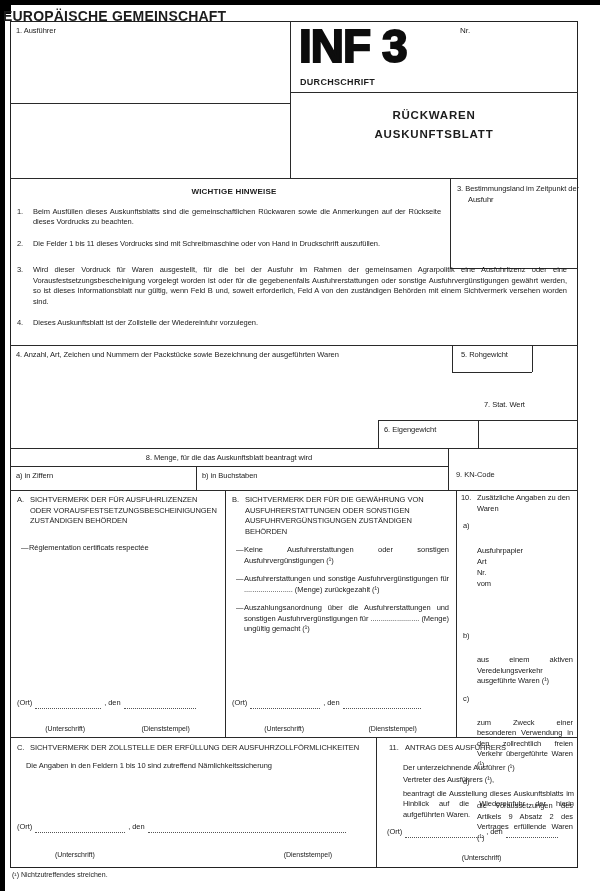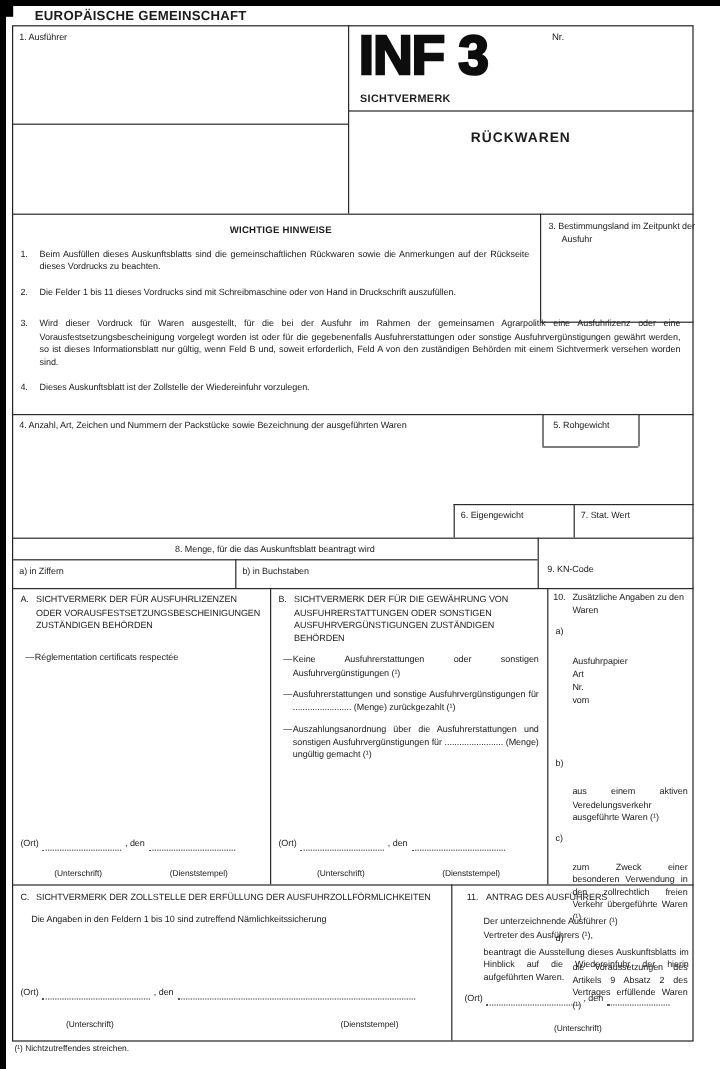--- a/index.html
+++ b/index.html
@@ -2,21 +2,21 @@
 <html><head>
 <meta charset="utf-8">
 <style>
   html,body{margin:0;padding:0;background:#e8e8e8;}
   .page{position:relative;width:600px;height:891px;background:#ffffff;margin:0 auto;
         font-family:"Liberation Sans",sans-serif;color:#1c1c1c;overflow:hidden;}
   .abs{position:absolute;}
   .bar-top{left:0;top:0;width:600px;height:5px;background:#000;}
   .bar-left{left:0;top:0;width:5px;height:891px;background:#000;}
   .corner{left:0;top:0;width:11px;height:14px;background:#000;}
-  .community{left:29px;top:8px;font-size:11px;font-weight:bold;letter-spacing:.2px;}
+  .community{left:3px;top:8px;font-size:14px;font-weight:bold;letter-spacing:.2px;}
   .form-border{left:10px;top:21px;width:568px;height:847px;border:1.6px solid #222;box-sizing:border-box;}
   .hl,.vl{background:#2a2a2a;}
   
   .t{font-size:7.5px;line-height:10.5px;letter-spacing:-.05px;}
   .hang{padding-left:11px;text-indent:-11px;}
   
   .inf3{left:299px;top:24px;font-size:46px;line-height:44px;font-weight:bold;
         -webkit-text-stroke:2px #0d0d0d;letter-spacing:-1px;color:#0d0d0d;}
   .nr{left:460px;top:26px;font-size:8px;}
   .durch{left:300px;top:77px;font-size:9px;font-weight:bold;letter-spacing:.3px;}
@@ -102,31 +102,32 @@
     <div class="abs vl" style="left:478px;top:420px;width:1px;height:28px;"></div>
     <div class="abs vl" style="left:448px;top:448px;width:1px;height:42px;"></div>
     <div class="abs vl" style="left:196px;top:466px;width:1px;height:24px;"></div>
     <div class="abs vl" style="left:225px;top:490px;width:1px;height:247px;"></div>
     <div class="abs vl" style="left:456px;top:490px;width:1px;height:247px;"></div>
     <div class="abs vl" style="left:376px;top:737px;width:1px;height:130px;"></div>
   </div>
 
   <div class="abs inf3">INF 3</div>
   <div class="abs t nr">Nr.</div>
-  <div class="abs durch">SICHTVERMERK</div>
+  <div class="abs durch">DURCHSCHRIFT</div>
   <div class="abs titlebox">
     <div>RÜCKWAREN</div>
+    <div>AUSKUNFTSBLATT</div>
   </div>
 
   <div class="abs t hang" style="left:16px;top:26px;width:140px;">1. Ausführer</div>
   <div class="abs t hang" style="left:457px;top:184px;width:115px;">3. Bestimmungsland im Zeitpunkt der Ausfuhr</div>
   <div class="abs t hang" style="left:16px;top:350px;width:430px;">4. Anzahl, Art, Zeichen und Nummern der Packstücke sowie Bezeichnung der ausgeführten Waren</div>
   <div class="abs t hang" style="left:461px;top:350px;width:72px;">5. Rohgewicht</div>
   <div class="abs t hang" style="left:384px;top:425px;width:90px;">6. Eigengewicht</div>
-  <div class="abs t hang" style="left:484px;top:425px;width:90px;">7. Stat. Wert</div>
+  <div class="abs t hang" style="left:484px;top:400px;width:90px;">7. Stat. Wert</div>
   <div class="abs t f8c" style="left:10px;top:453px;width:438px;">8. Menge, für die das Auskunftsblatt beantragt wird</div>
   <div class="abs t" style="left:16px;top:471px;">a) in Ziffern</div>
   <div class="abs t" style="left:202px;top:471px;">b) in Buchstaben</div>
   <div class="abs t" style="left:456px;top:470px;">9. KN-Code</div>
 
   <div class="abs notices t">
     <div class="nhead">WICHTIGE HINWEISE</div>
     <div class="note narrow">
       <span class="n">1.</span>
       <span class="t2">Beim Ausfüllen dieses Auskunftsblatts sind die gemeinschaftlichen Rückwaren sowie die Anmerkungen auf der Rückseite dieses Vordrucks zu beachten.</span>

